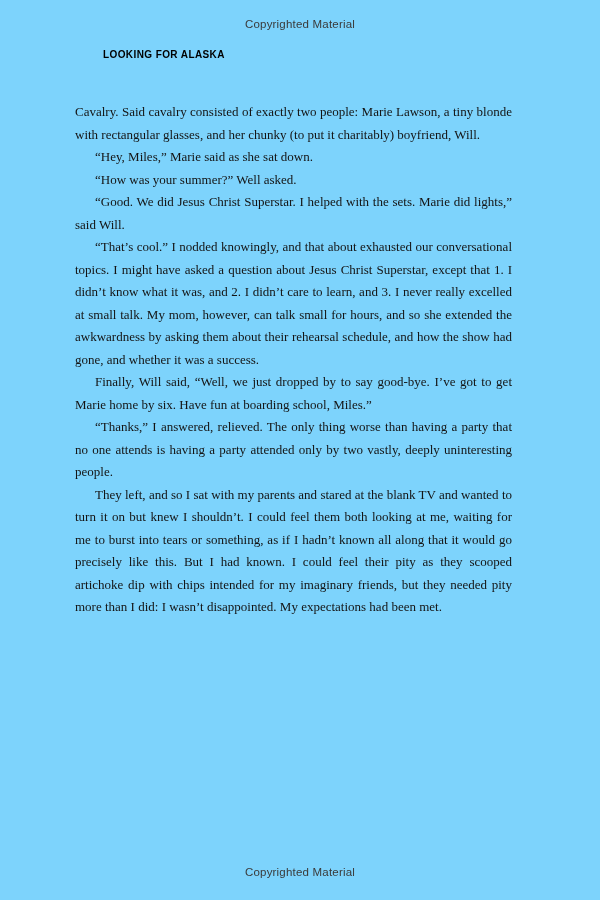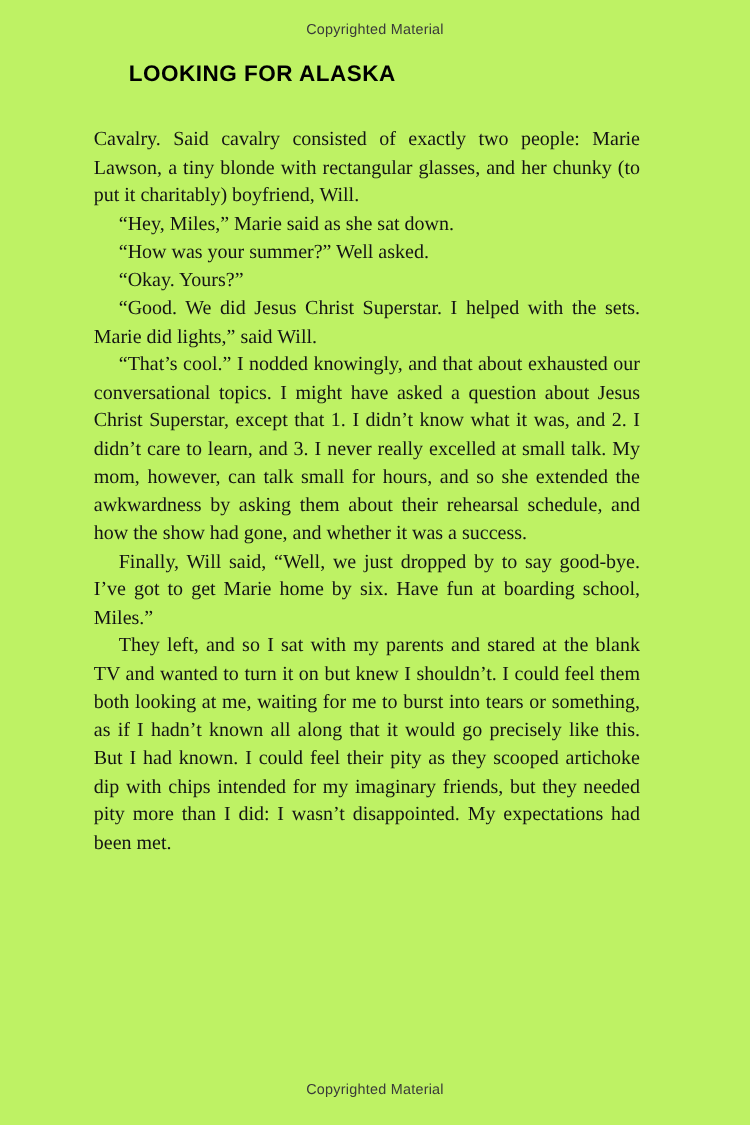--- a/index.html
+++ b/index.html
@@ -4,21 +4,21 @@
 <style>
   html, body {
     margin: 0;
     padding: 0;
     background: #ffffff;
   }
   .page {
     position: relative;
     width: 600px;
     height: 900px;
-    background: #bef264;
+    background: #7dd3fc;
     overflow: hidden;
     font-family: "Liberation Serif", serif;
   }
   .copyright {
     position: absolute;
     left: 0;
     width: 100%;
     text-align: center;
     font-family: "Liberation Sans", sans-serif;
     font-size: 11.5px;
@@ -26,31 +26,31 @@
     letter-spacing: 0.2px;
   }
   .copyright.top { top: 18px; }
   .copyright.bottom { top: 866px; }
   .running-header {
     position: absolute;
     left: 75px;
     top: 49px;
     font-family: "Liberation Sans", sans-serif;
     font-weight: bold;
-    font-size: 18px;
+    font-size: 10px;
     color: #000000;
     letter-spacing: 0.4px;
     padding-left: 28px;
   }
   .body-text {
     position: absolute;
     left: 75px;
     top: 101px;
     width: 437px;
-    font-size: 16px;
+    font-size: 13px;
     line-height: 22.5px;
     color: #141414;
     text-align: justify;
   }
   .body-text p {
     margin: 0;
     padding: 0;
   }
   .body-text p.indent {
     text-indent: 20px;
@@ -63,21 +63,21 @@
 
 <div class="page">
   <div class="copyright top">Copyrighted Material</div>
 
   <div class="running-header">LOOKING FOR ALASKA</div>
 
   <div class="body-text">
       <p><span>Cavalry. Said cavalry consisted of exactly two people: Marie Lawson, a tiny blonde with rectangular glasses, and her chunky (to put it charitably) boyfriend, Will.</span></p>
       <p class="indent"><span>“Hey, Miles,” Marie said as she sat down.</span></p>
       <p class="indent"><span>“How was your summer?” Well asked.</span></p>
-      <p class="indent"><span>“Okay. Yours?”</span></p>
       <p class="indent"><span>“Good. We did </span><span class="italic">Jesus Christ Superstar</span><span>. I helped with the sets. Marie did lights,” said Will.</span></p>
       <p class="indent"><span>“That’s cool.” I nodded knowingly, and that about exhausted our conversational topics. I might have asked a question about </span><span class="italic">Jesus Christ Superstar,</span><span> except that </span><span class="italic">1.</span><span> I didn’t know what it was, and </span><span class="italic">2.</span><span> I didn’t care to learn, and </span><span class="italic">3.</span><span> I never really excelled at small talk. My mom, however, can talk small for hours, and so she extended the awkwardness by asking them about their rehearsal schedule, and how the show had gone, and whether it was a success.</span></p>
       <p class="indent"><span>Finally, Will said, “Well, we just dropped by to say good-bye. I’ve got to get Marie home by six. Have fun at boarding school, Miles.”</span></p>
+      <p class="indent"><span>“Thanks,” I answered, relieved. The only thing worse than having a party that no one attends is having a party attended only by two vastly, deeply uninteresting people.</span></p>
       <p class="indent"><span>They left, and so I sat with my parents and stared at the blank TV and wanted to turn it on but knew I shouldn’t. I could feel them both looking at me, waiting for me to burst into tears or something, as if I hadn’t known all along that it would go precisely like this. But I </span><span class="italic">had</span><span> known. I could feel their pity as they scooped artichoke dip with chips intended for my imaginary friends, but they needed pity more than I did: I wasn’t disappointed. My expectations had been met.</span></p>
     </div>
 
   <div class="copyright bottom">Copyrighted Material</div>
 </div>
 
 </body></html>

